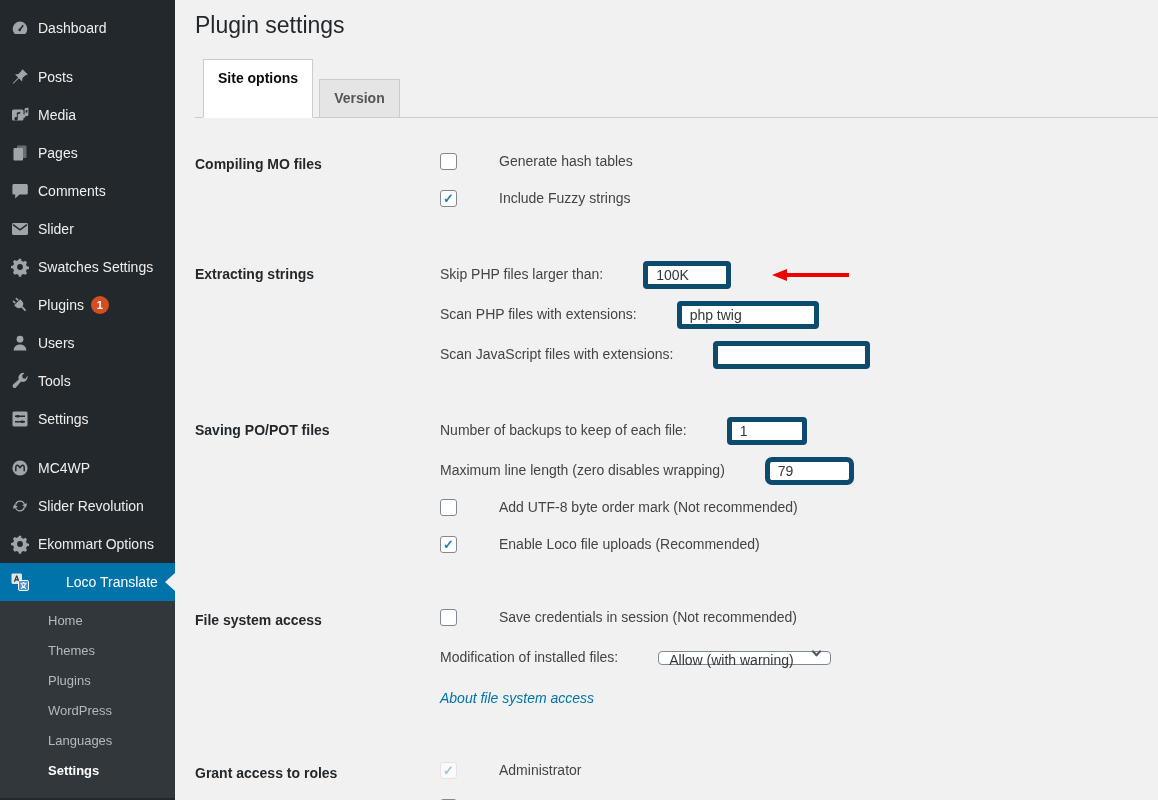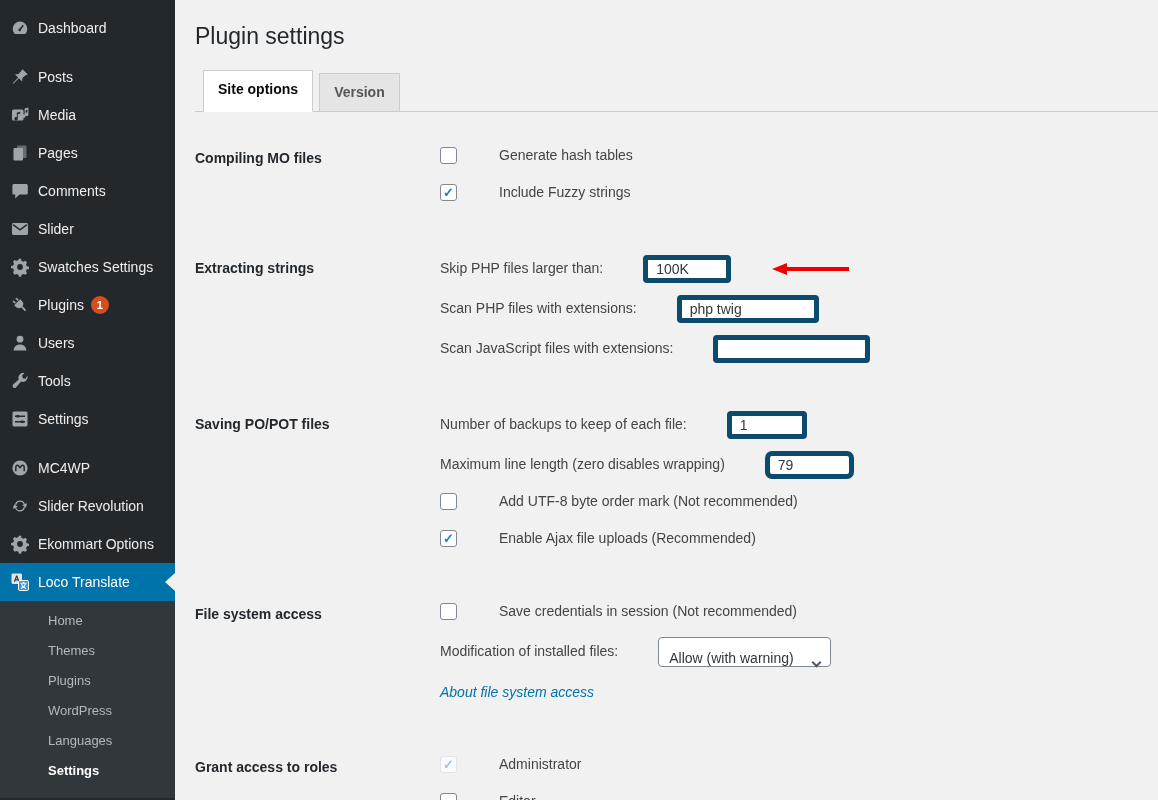--- a/index.html
+++ b/index.html
@@ -14,21 +14,21 @@
     position:absolute; left:0; top:0; width:175px; height:800px;
     background:#23282d;
   }
   #menu { padding-top:9px; }
   .menu-item {
     display:flex; align-items:center; height:38px;
     color:#eee; font-size:14px; cursor:pointer; position:relative;
   }
   .menu-item .mi-icon { width:20px; height:20px; margin:0 8px 0 10px; color:#a0a5aa; flex:none; }
   .menu-item .mi-icon svg { width:20px; height:20px; display:block; }
-  .menu-item.active { background:#0073aa; color:#fff; }
+  .menu-item.active { background:#0073aa; color:#fff;gap:28px; }
   .menu-item.active::after {
     content:""; position:absolute; right:0; top:50%; margin-top:-9px;
     width:0; height:0;
     border-top:9px solid transparent; border-bottom:9px solid transparent;
     border-right:10px solid #f1f1f1;
   }
   .menu-sep { height:11px; }
   .badge {
     background:#d54e21; color:#fff; border-radius:50%;
     min-width:18px; height:18px; line-height:18px; text-align:center;
@@ -36,35 +36,35 @@
   }
   #submenu { background:#32373c; padding:5px 12px 12px; }
   .submenu-item {
     height:30px; line-height:30px; padding-left:36px;
     font-size:13px; color:#b4b9be; cursor:pointer;
   }
   .submenu-item.active { color:#fff; font-weight:700; }
   
   #content { margin-left:175px; padding-left:20px; }
   h1 {
-    margin:0; padding:22px 0 0; font-size:23px; font-weight:400;
+    margin:0; padding:11px 0 0; font-size:23px; font-weight:400;
     color:#23282d; line-height:1.3;
   }
   #tabs {
     display:flex; align-items:flex-end;
     margin-top:18px; border-bottom:1px solid #ccc; padding-left:8px;
   }
   .nav-tab {
     display:inline-block; border:1px solid #ccc; border-bottom:none;
     padding:8px 14px; margin-right:6px; background:#e5e5e5; color:#555;
     font-size:14px; font-weight:600; cursor:pointer; line-height:1.5;
   }
   .nav-tab.active {
     background:#fff; color:#0a0a0a;
-    border-bottom:1px solid #fff; margin-bottom:-1px; padding-bottom:11px;
+    border-bottom:1px solid #fff; margin-bottom:-1px; padding-bottom:28px;
   }
   #form { padding-top:32px; }
   .section { display:flex; margin-bottom:36px; }
   .section-label {
     width:245px; flex:none; font-size:14px; font-weight:700; color:#23282d;
     padding-top:5px; line-height:1.4;
   }
   .fields { flex:1; }
   .frow { display:flex; align-items:center; margin-bottom:10px; min-height:30px;gap:32px; }
   .frow.cb { min-height:24px; margin-bottom:13px; }
@@ -77,22 +77,22 @@
   .cbox.disabled {
     border-color:#e2e4e7; background:#fafafa; color:#a4c4de; cursor:default;
   }
   .flabel { font-size:14px; color:#444; margin-right:8px; line-height:1.4; }
   .tinput {
     height:28px; border:5px solid #0c4a6e; border-radius:4px; background:#fff;
     font-size:14px; color:#32373c; padding:0 8px;
     font-family:"Liberation Sans", sans-serif;
   }
   .wselect {
-    height:30px; border:1px solid #7e8993; border-radius:4px; background:#fff;
-    display:flex; align-items:flex-end; justify-content:space-between;
+    height:14px; border:1px solid #7e8993; border-radius:4px; background:#fff;
+    display:flex; align-items:flex-start; justify-content:space-between;
     padding:0 10px; font-size:14px; color:#32373c; width:173px; cursor:pointer;
   }
   .chev {
     width:7px; height:7px; border-right:2px solid #50575e; border-bottom:2px solid #50575e;
     transform:rotate(45deg); margin-left:8px; margin-top:-4px; flex:none;
   }
   .link { font-size:14px; font-style:italic; color:#0073aa; cursor:pointer; }
   .red-arrow { display:flex; align-items:center; margin-left:9px; }
   .red-arrow .head {
     width:0; height:0;
@@ -358,21 +358,21 @@
           <div class="frow">
             <span class="flabel">Maximum line length (zero disables wrapping)</span>
             <input type="text" class="tinput" value="79" style="width: 89px; border-radius: 7px;">
           </div>
           <div class="frow cb">
             <span class="cbox"></span>
             <span class="flabel">Add UTF-8 byte order mark (Not recommended)</span>
           </div>
           <div class="frow cb">
             <span class="cbox">✓</span>
-            <span class="flabel">Enable Ajax file uploads (Recommended)</span>
+            <span class="flabel">Enable Loco file uploads (Recommended)</span>
           </div>
         </div>
       </div>
       <div class="section">
         <div class="section-label">File system access</div>
         <div class="fields">
           <div class="frow cb">
             <span class="cbox"></span>
             <span class="flabel">Save credentials in session (Not recommended)</span>
           </div>

